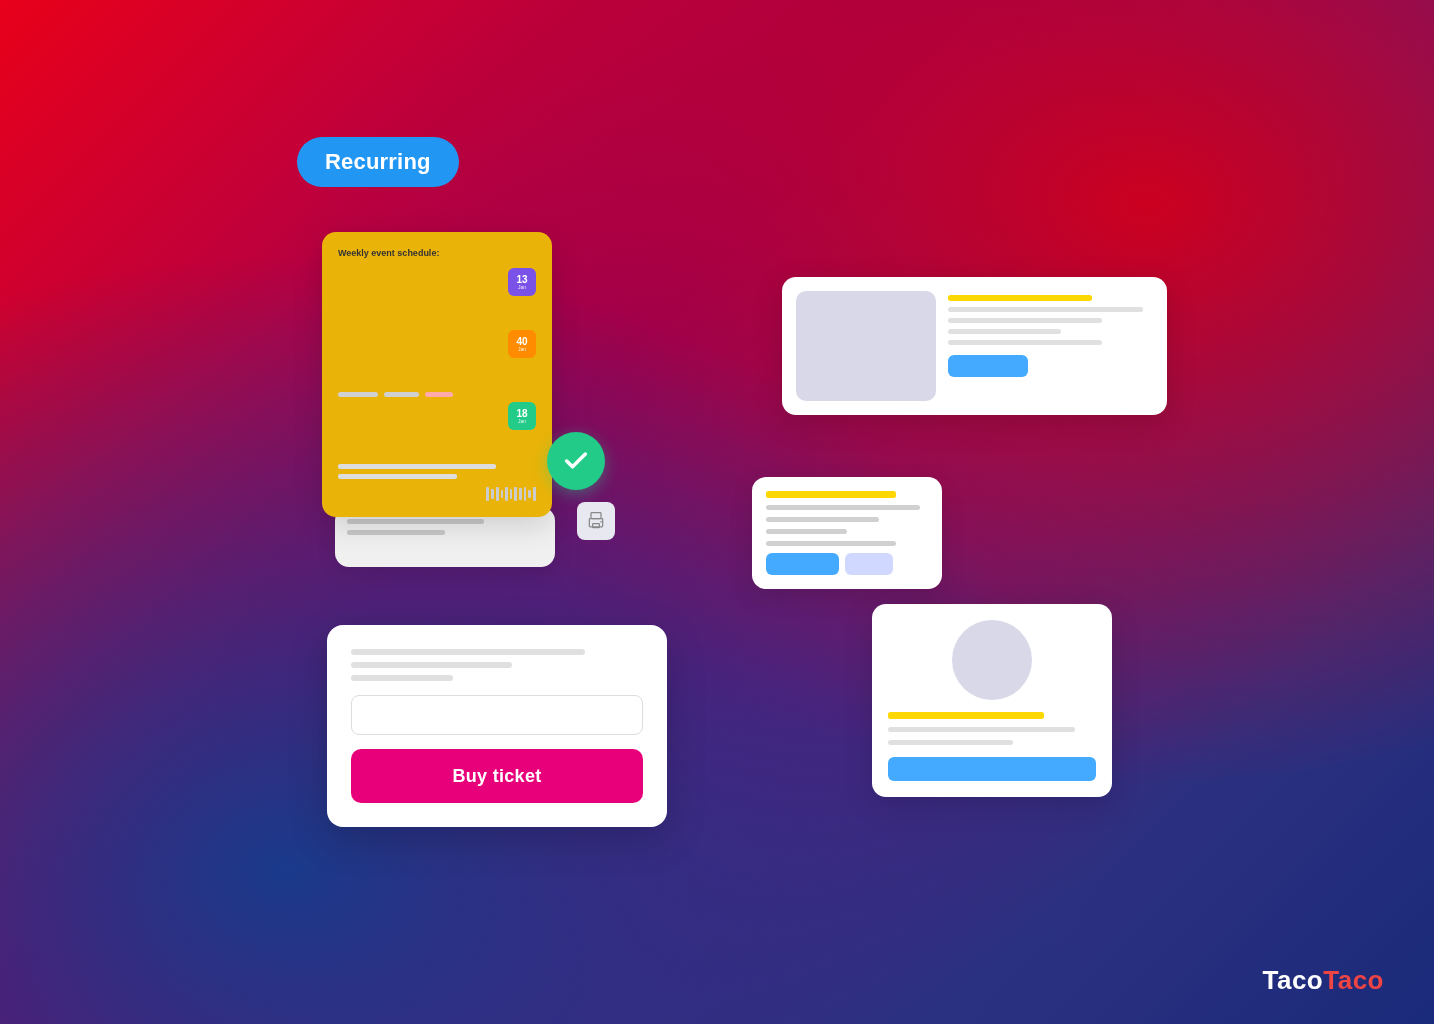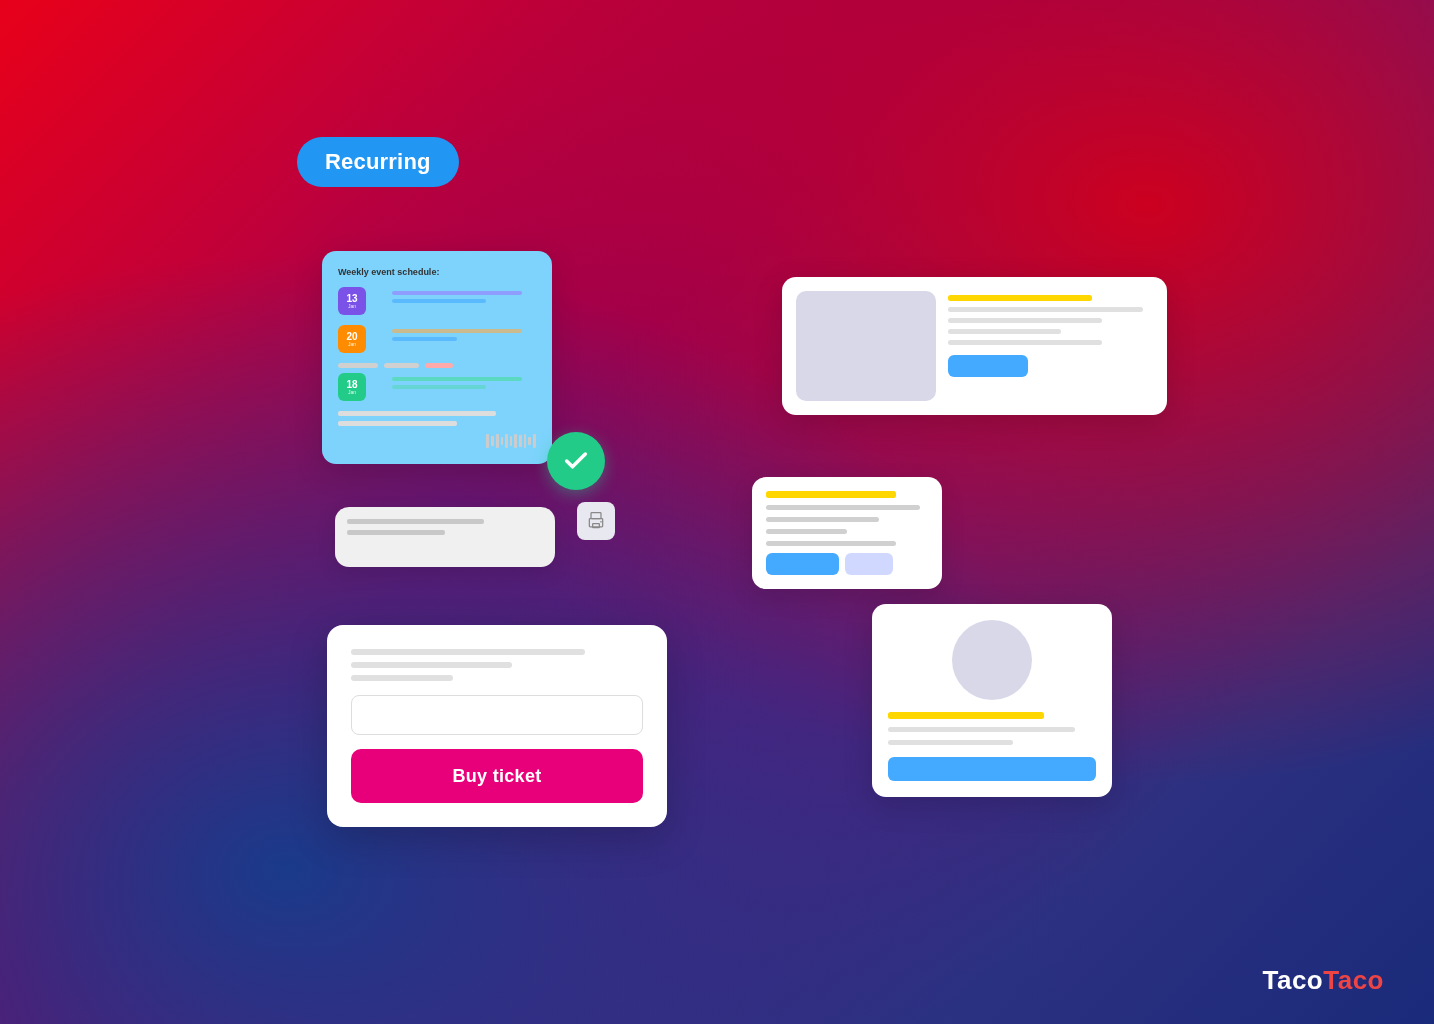--- a/index.html
+++ b/index.html
@@ -68,43 +68,43 @@
 
     .tag-speaker {
       background: #22CC88;
       bottom: 20px;
       right: 85px;
     }
 
     
     .card-schedule {
       position: absolute;
-      background: #7dd3fc;
+      background: #eab308;
       border-radius: 14px;
       width: 230px;
       padding: 16px;
       top: 95px;
       left: 55px;
       z-index: 10;
       box-shadow: 0 8px 30px rgba(0,0,0,0.15);
-      margin-top: 19px;
     }
 
     .card-schedule .title {
       font-size: 9px;
       font-weight: 700;
       color: #333;
       margin-bottom: 10px;
     }
 
     .schedule-item {
       display: flex;
-      align-items: flex-start;
+      align-items: flex-end;
       margin-bottom: 10px;
-      gap: 26px;
+      gap: 8px;
+      flex-direction: column;
     }
 
     .schedule-date-box {
       width: 28px;
       height: 28px;
       border-radius: 6px;
       display: flex;
       flex-direction: column;
       align-items: center;
       justify-content: center;
@@ -452,21 +452,21 @@
           <span class="lbl">Jan</span>
         </div>
         <div class="schedule-lines">
           <div class="sline sline-long color-purple"></div>
           <div class="sline sline-med color-blue"></div>
         </div>
       </div>
 
       <div class="schedule-item">
         <div class="schedule-date-box date-orange">
-          <span class="num">20</span>
+          <span class="num">40</span>
           <span class="lbl">Jan</span>
         </div>
         <div class="schedule-lines">
           <div class="sline sline-long color-orange"></div>
           <div class="sline sline-short color-blue"></div>
         </div>
       </div>
 
       <div class="schedule-foot">
         <div class="schedule-foot-row">

